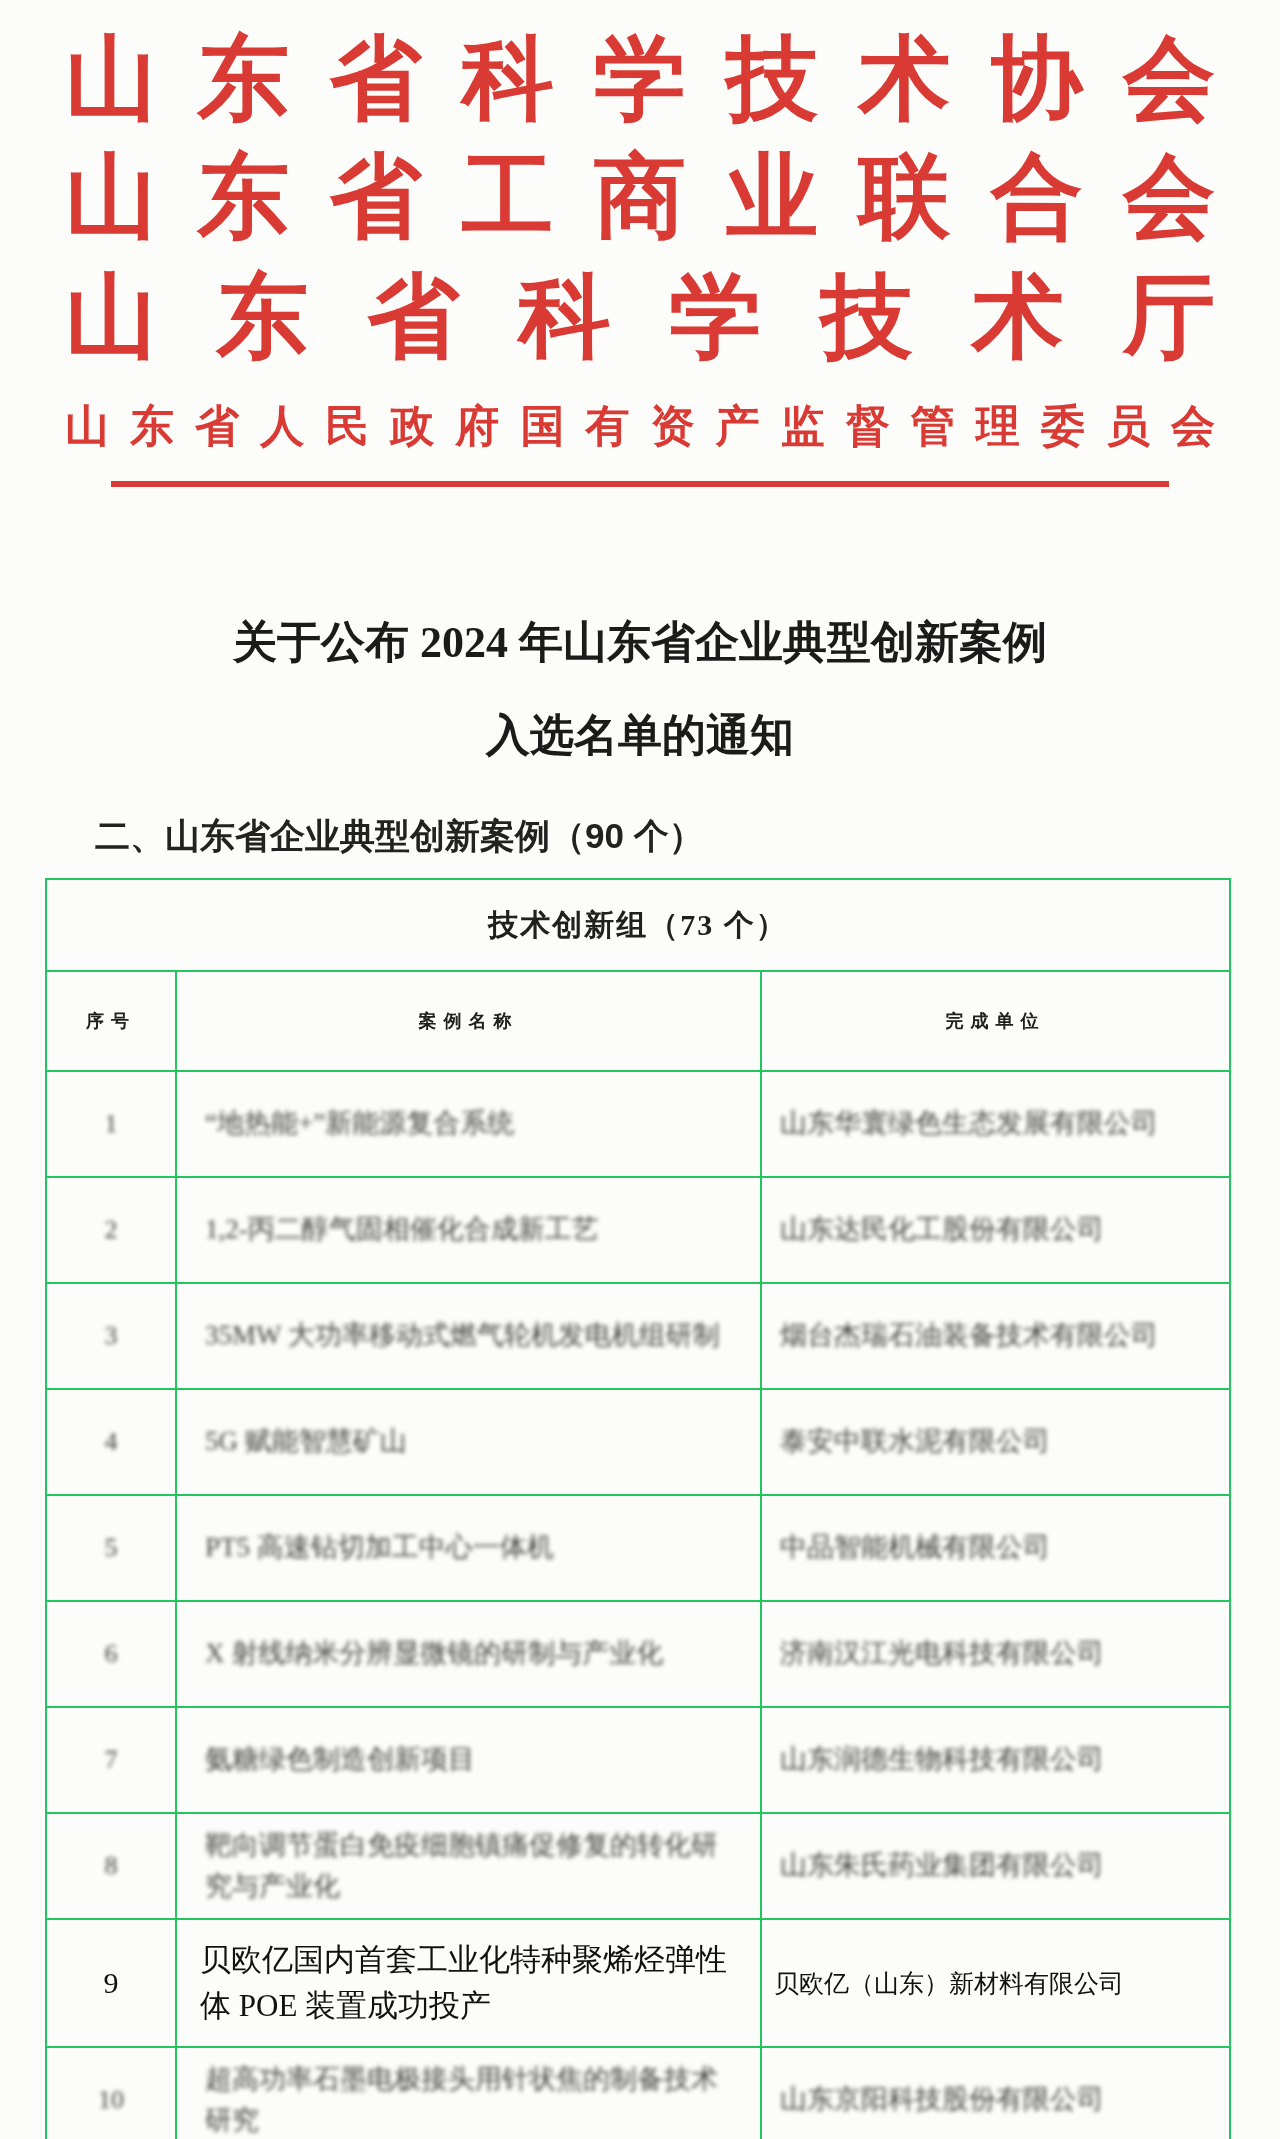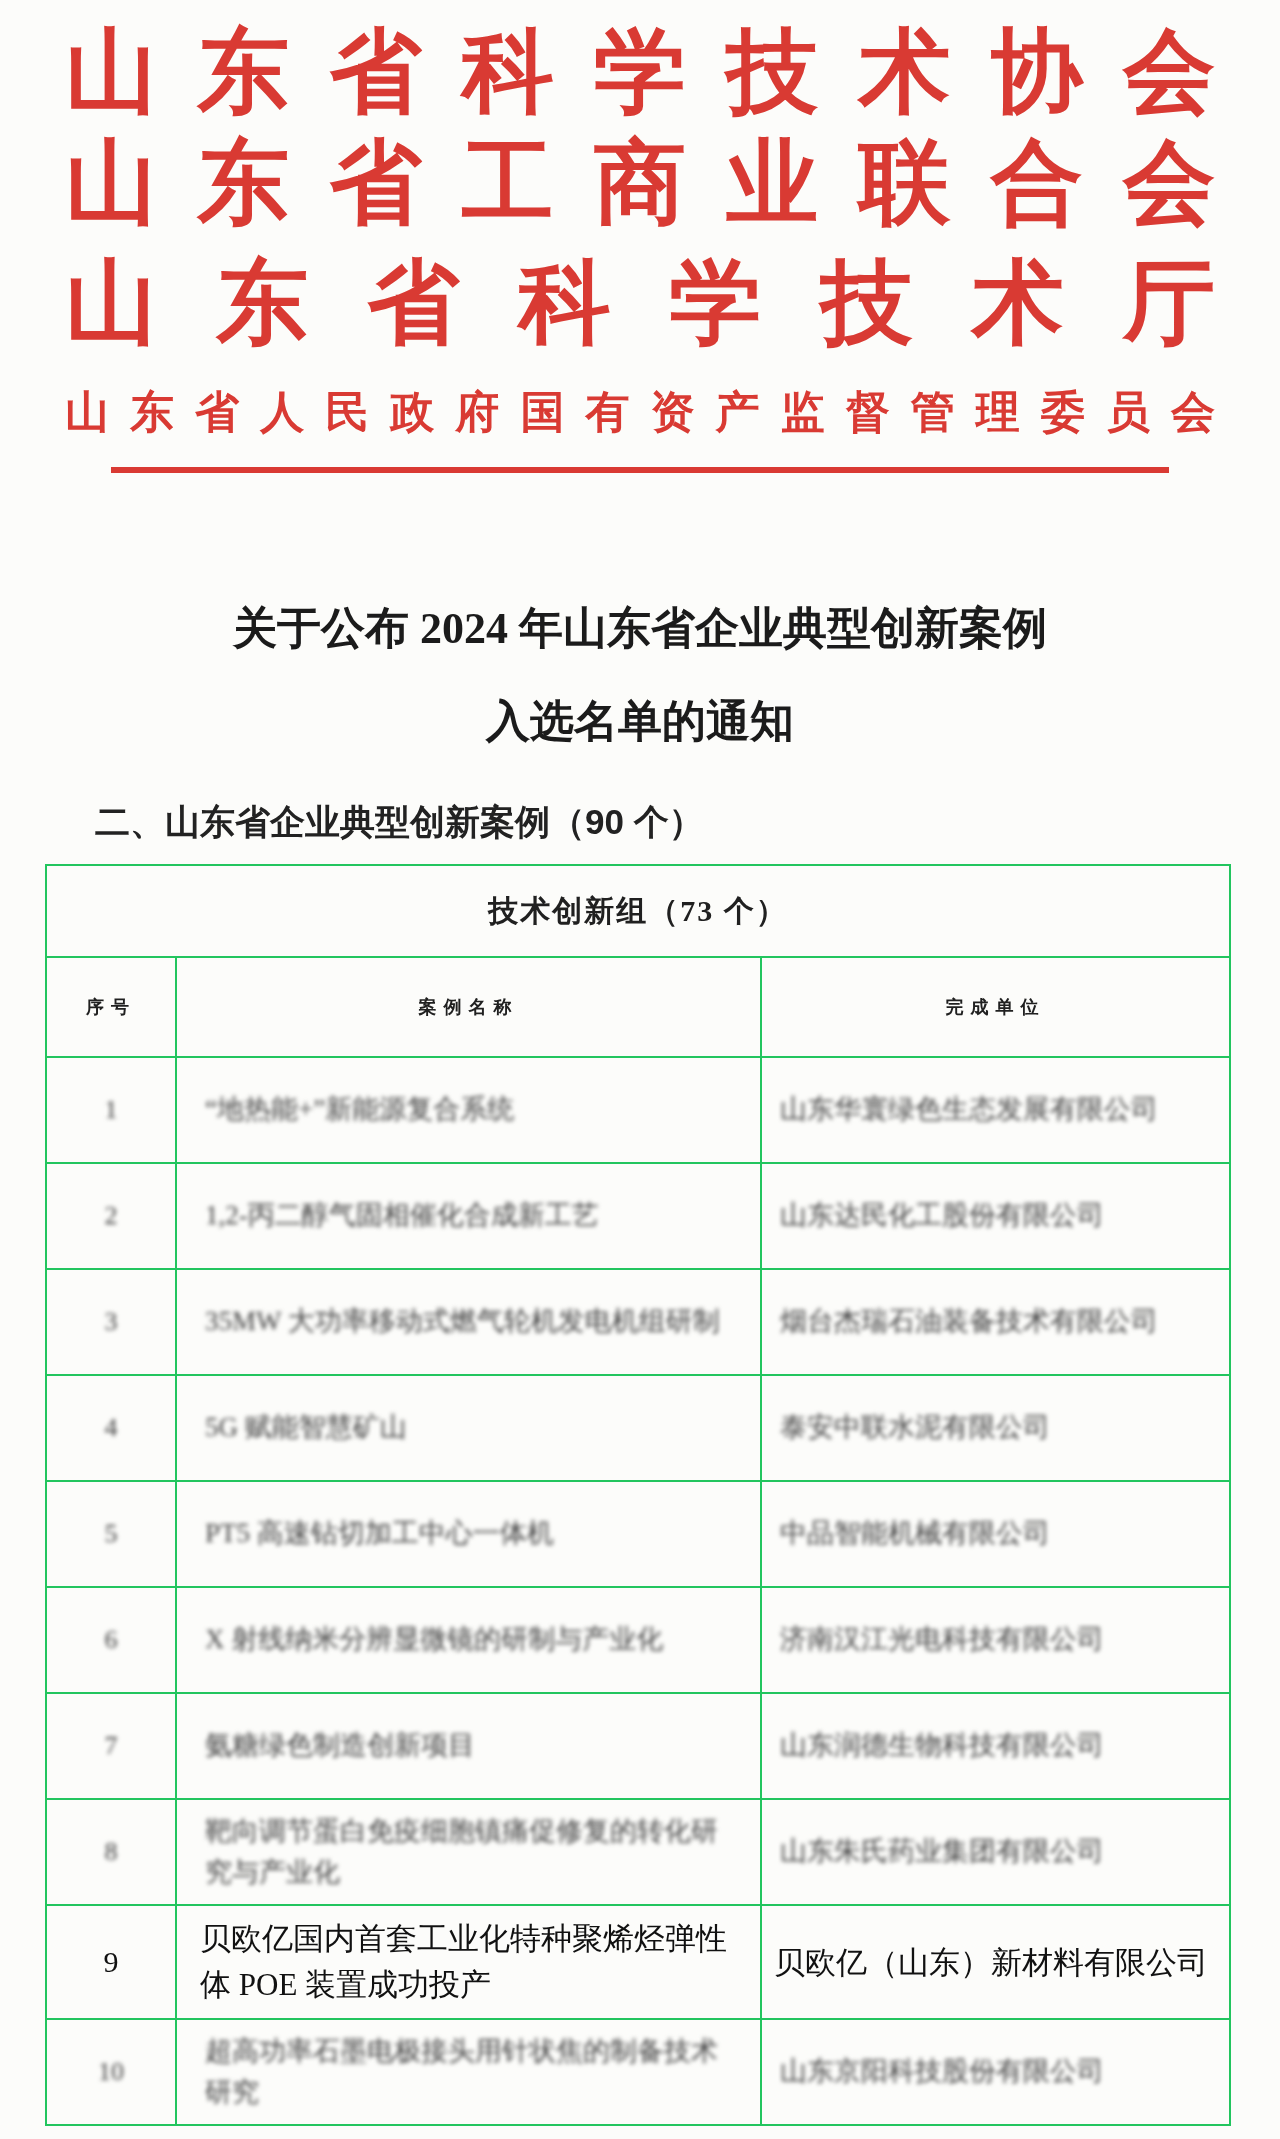--- a/index.html
+++ b/index.html
@@ -18,21 +18,21 @@
     width: 1150px;
     margin: 0 auto;
     color: #d93a33;
     font-weight: 700;
     font-size: 92px;
     line-height: 1;
     text-align: justify;
     text-align-last: justify;
     white-space: nowrap;
   }
-  .lh-1 { margin-bottom: 12px; font-family: Liberation Mono, monospace; }
+  .lh-1 { margin-bottom: 26px; }
   .lh-2 { margin-bottom: 28px; }
   .lh-3 { margin-bottom: 40px; }
   .lh-4 { font-size: 44px; line-height: 1.1; }
   .red-rule {
     width: 1058px;
     height: 6px;
     margin: 30px auto 0 auto;
     background: #d93a33;
   }
 
@@ -95,21 +95,21 @@
   .org-cell  { padding: 6px 18px; font-size: 27px; line-height: 1.4; }
 
   
   .blur-text {
     display: inline-block;
     filter: blur(2.3px);
     color: #3f3f3f;
   }
   
   .sharp-row .name-cell { font-size: 31px; padding: 6px 23px; line-height: 1.5; }
-  .sharp-row .org-cell  { font-size: 31px; padding: 10px 12px; }
+  .sharp-row .org-cell  { font-size: 25px; padding: 17px 12px; }
   .sharp-row .num-cell  { font-size: 30px; }
   .sharp-text { color: #111; }
 </style>
 </head>
 <body>
 
 <div class="letterhead">
   <div class="lh-line lh-1">山东省科学技术协会</div>
   <div class="lh-line lh-2">山东省工商业联合会</div>
   <div class="lh-line lh-3">山东省科学技术厅</div>

